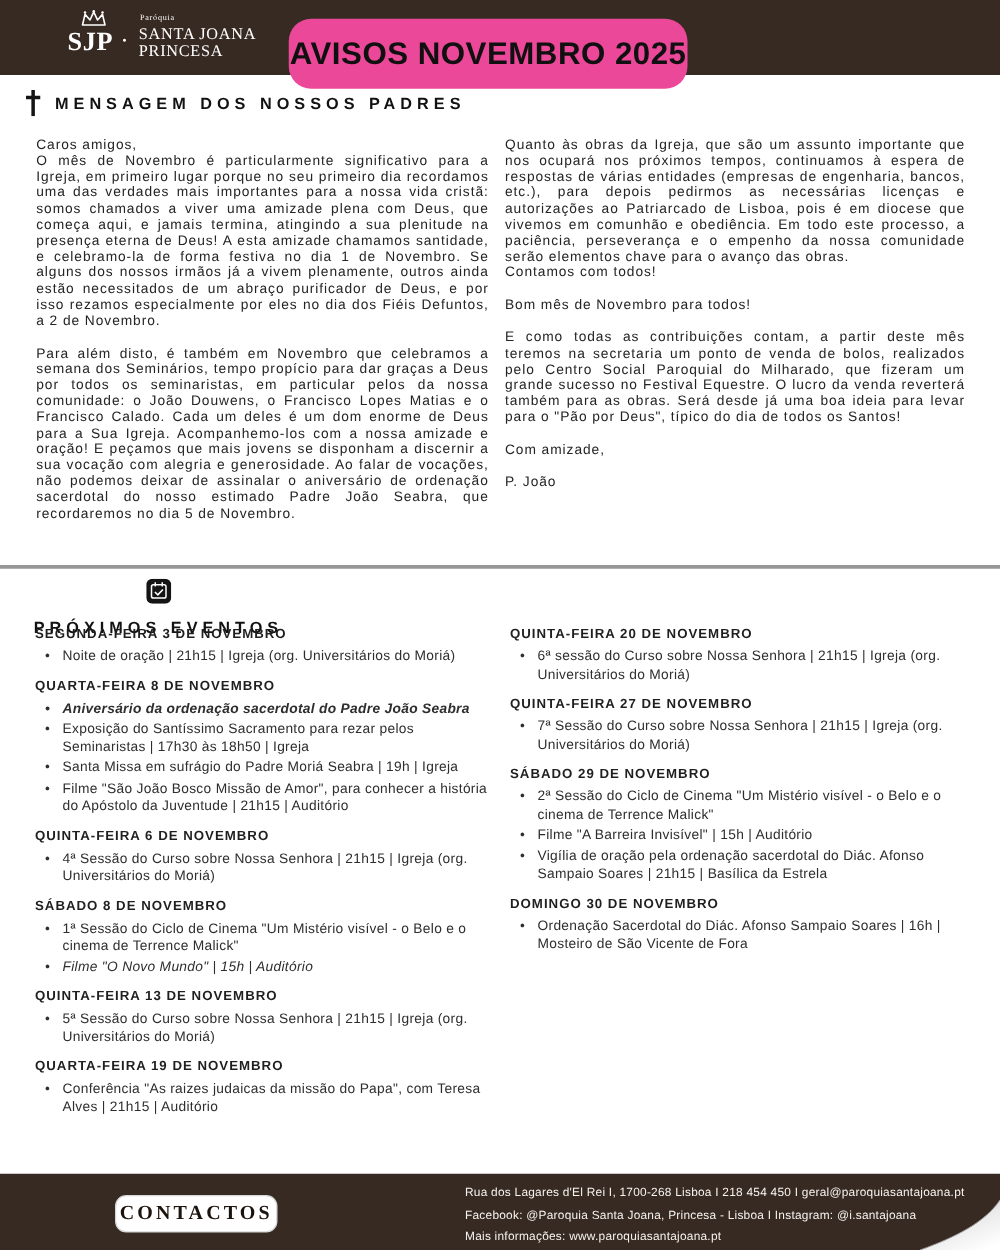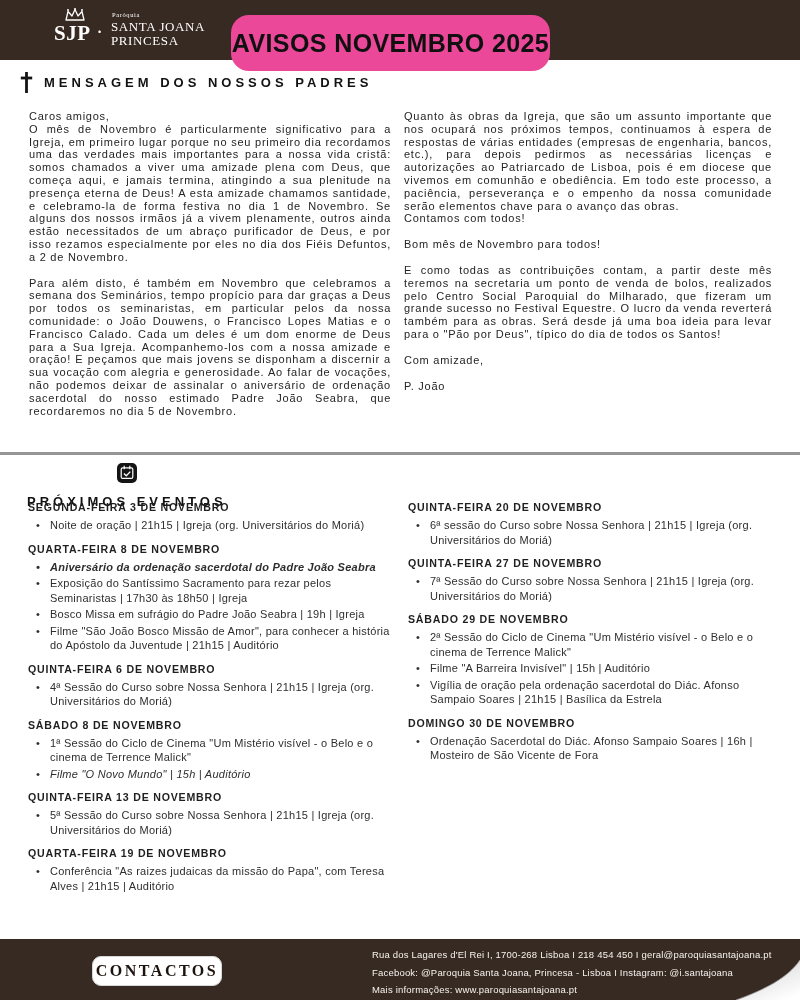--- a/index.html
+++ b/index.html
@@ -124,21 +124,21 @@
         <div class="event-date">SEGUNDA-FEIRA 3 DE NOVEMBRO</div>
         <ul class="event-list">
           <li class="event-item">Noite de oração | 21h15 | Igreja (org. Universitários do Moriá)</li>
         </ul>
       </div>
       <div class="event-group">
         <div class="event-date">QUARTA-FEIRA 8 DE NOVEMBRO</div>
         <ul class="event-list">
           <li class="event-item bold-italic">Aniversário da ordenação sacerdotal do Padre João Seabra</li>
           <li class="event-item">Exposição do Santíssimo Sacramento para rezar pelos Seminaristas | 17h30 às 18h50 | Igreja</li>
-          <li class="event-item">Bosco Missa em sufrágio do Padre João Seabra | 19h | Igreja</li>
+          <li class="event-item">Santa Missa em sufrágio do Padre Moriá Seabra | 19h | Igreja</li>
           <li class="event-item">Filme "São João Bosco Missão de Amor", para conhecer a história do Apóstolo da Juventude | 21h15 | Auditório</li>
         </ul>
       </div>
       <div class="event-group">
         <div class="event-date">QUINTA-FEIRA 6 DE NOVEMBRO</div>
         <ul class="event-list">
           <li class="event-item">4ª Sessão do Curso sobre Nossa Senhora | 21h15 | Igreja (org. Universitários do Moriá)</li>
         </ul>
       </div>
       <div class="event-group">

